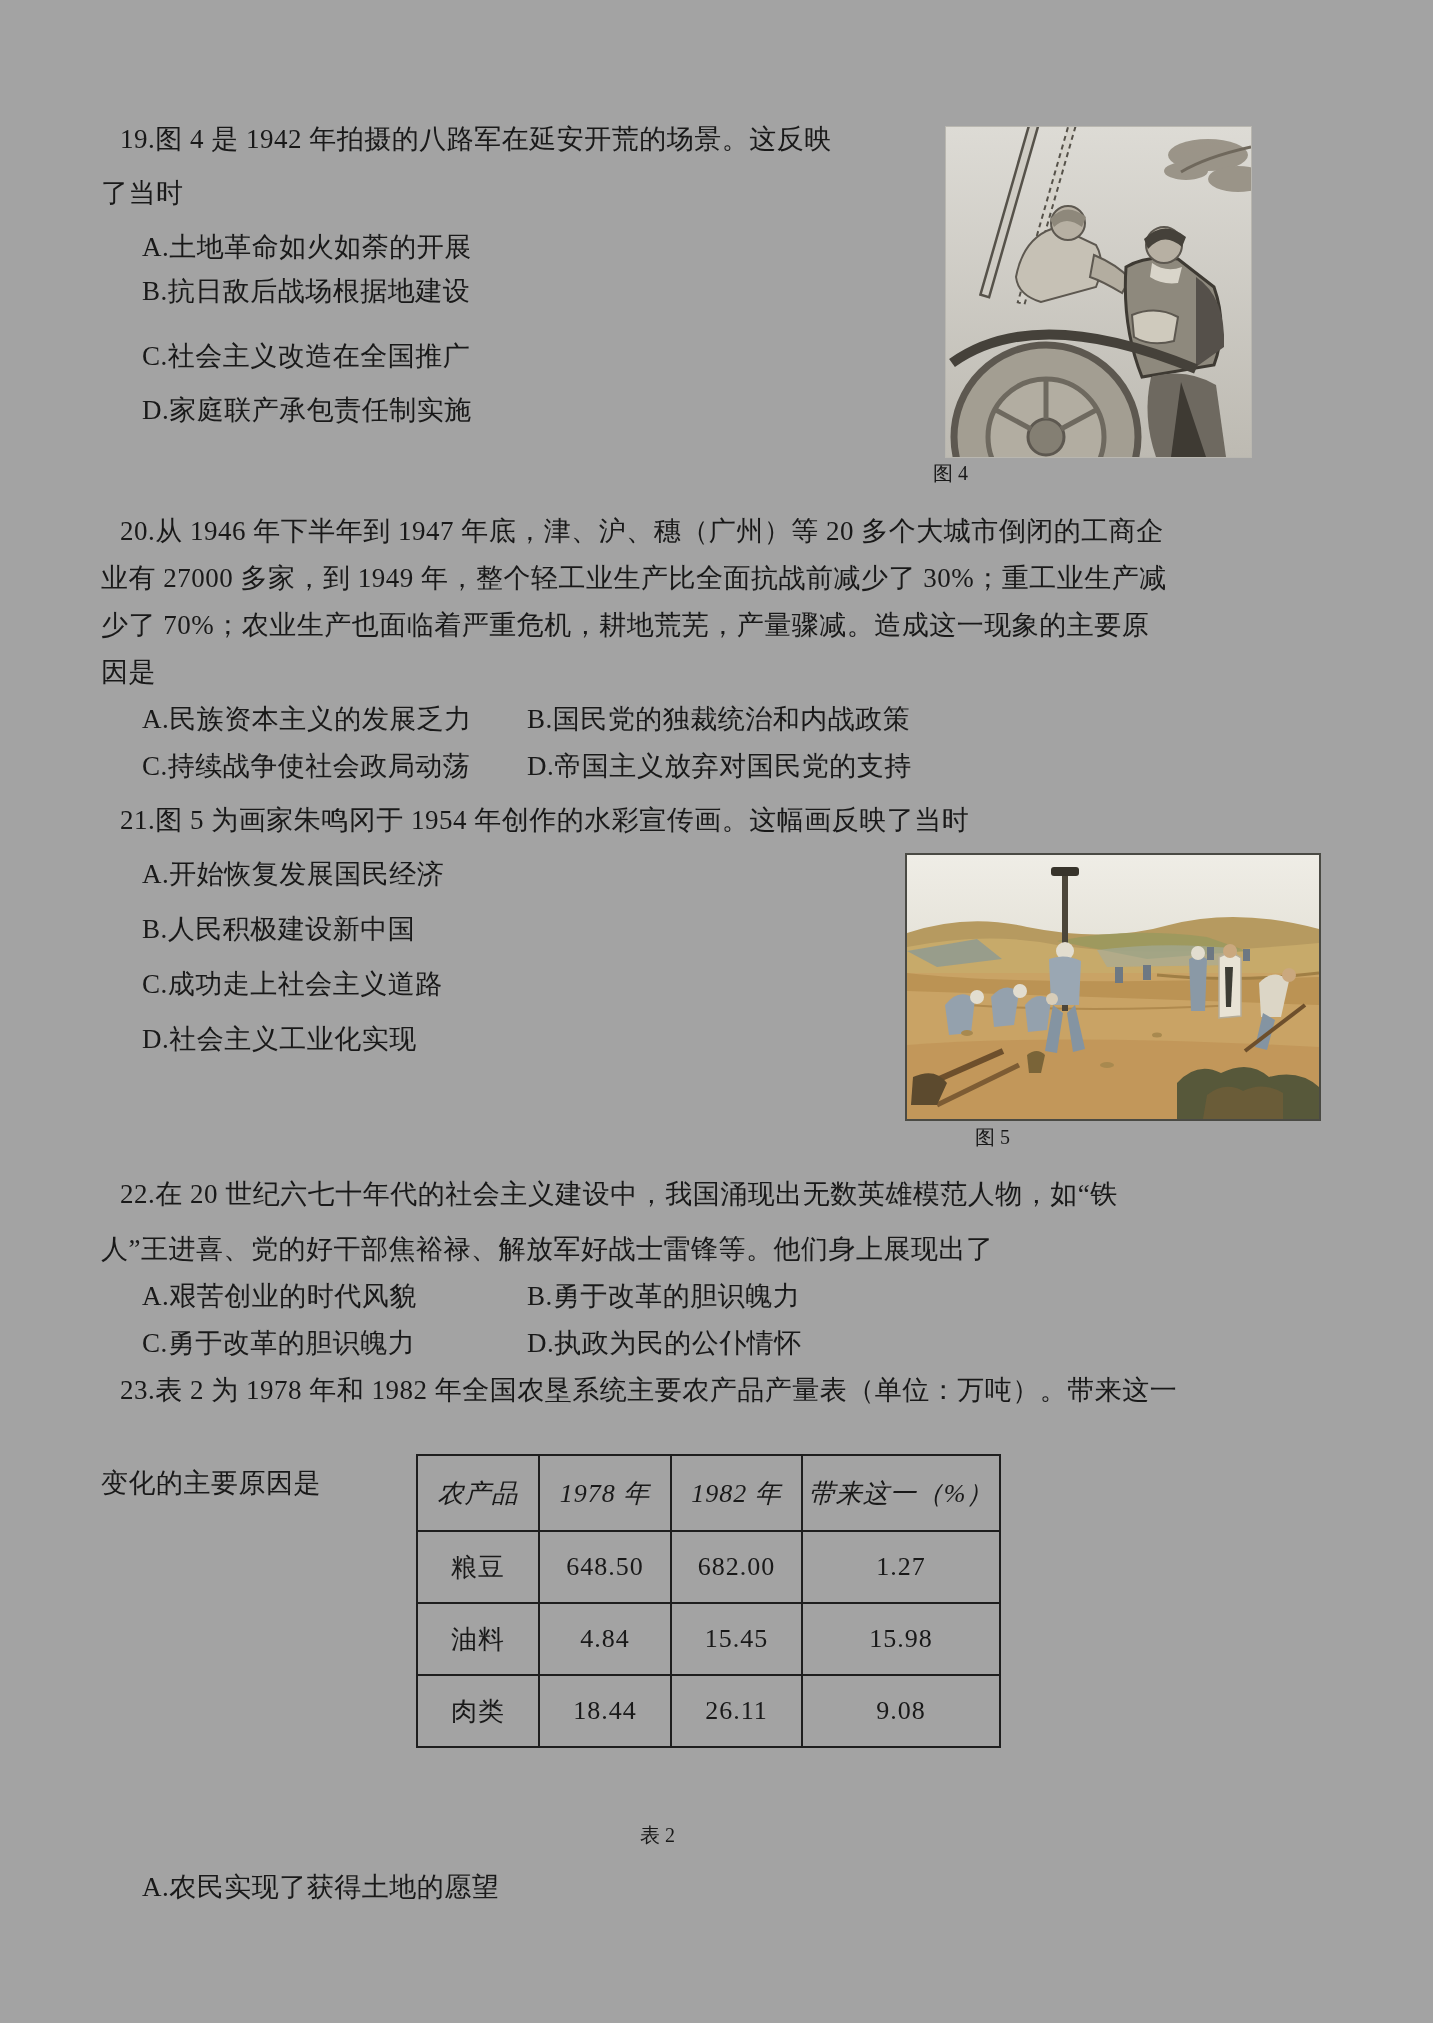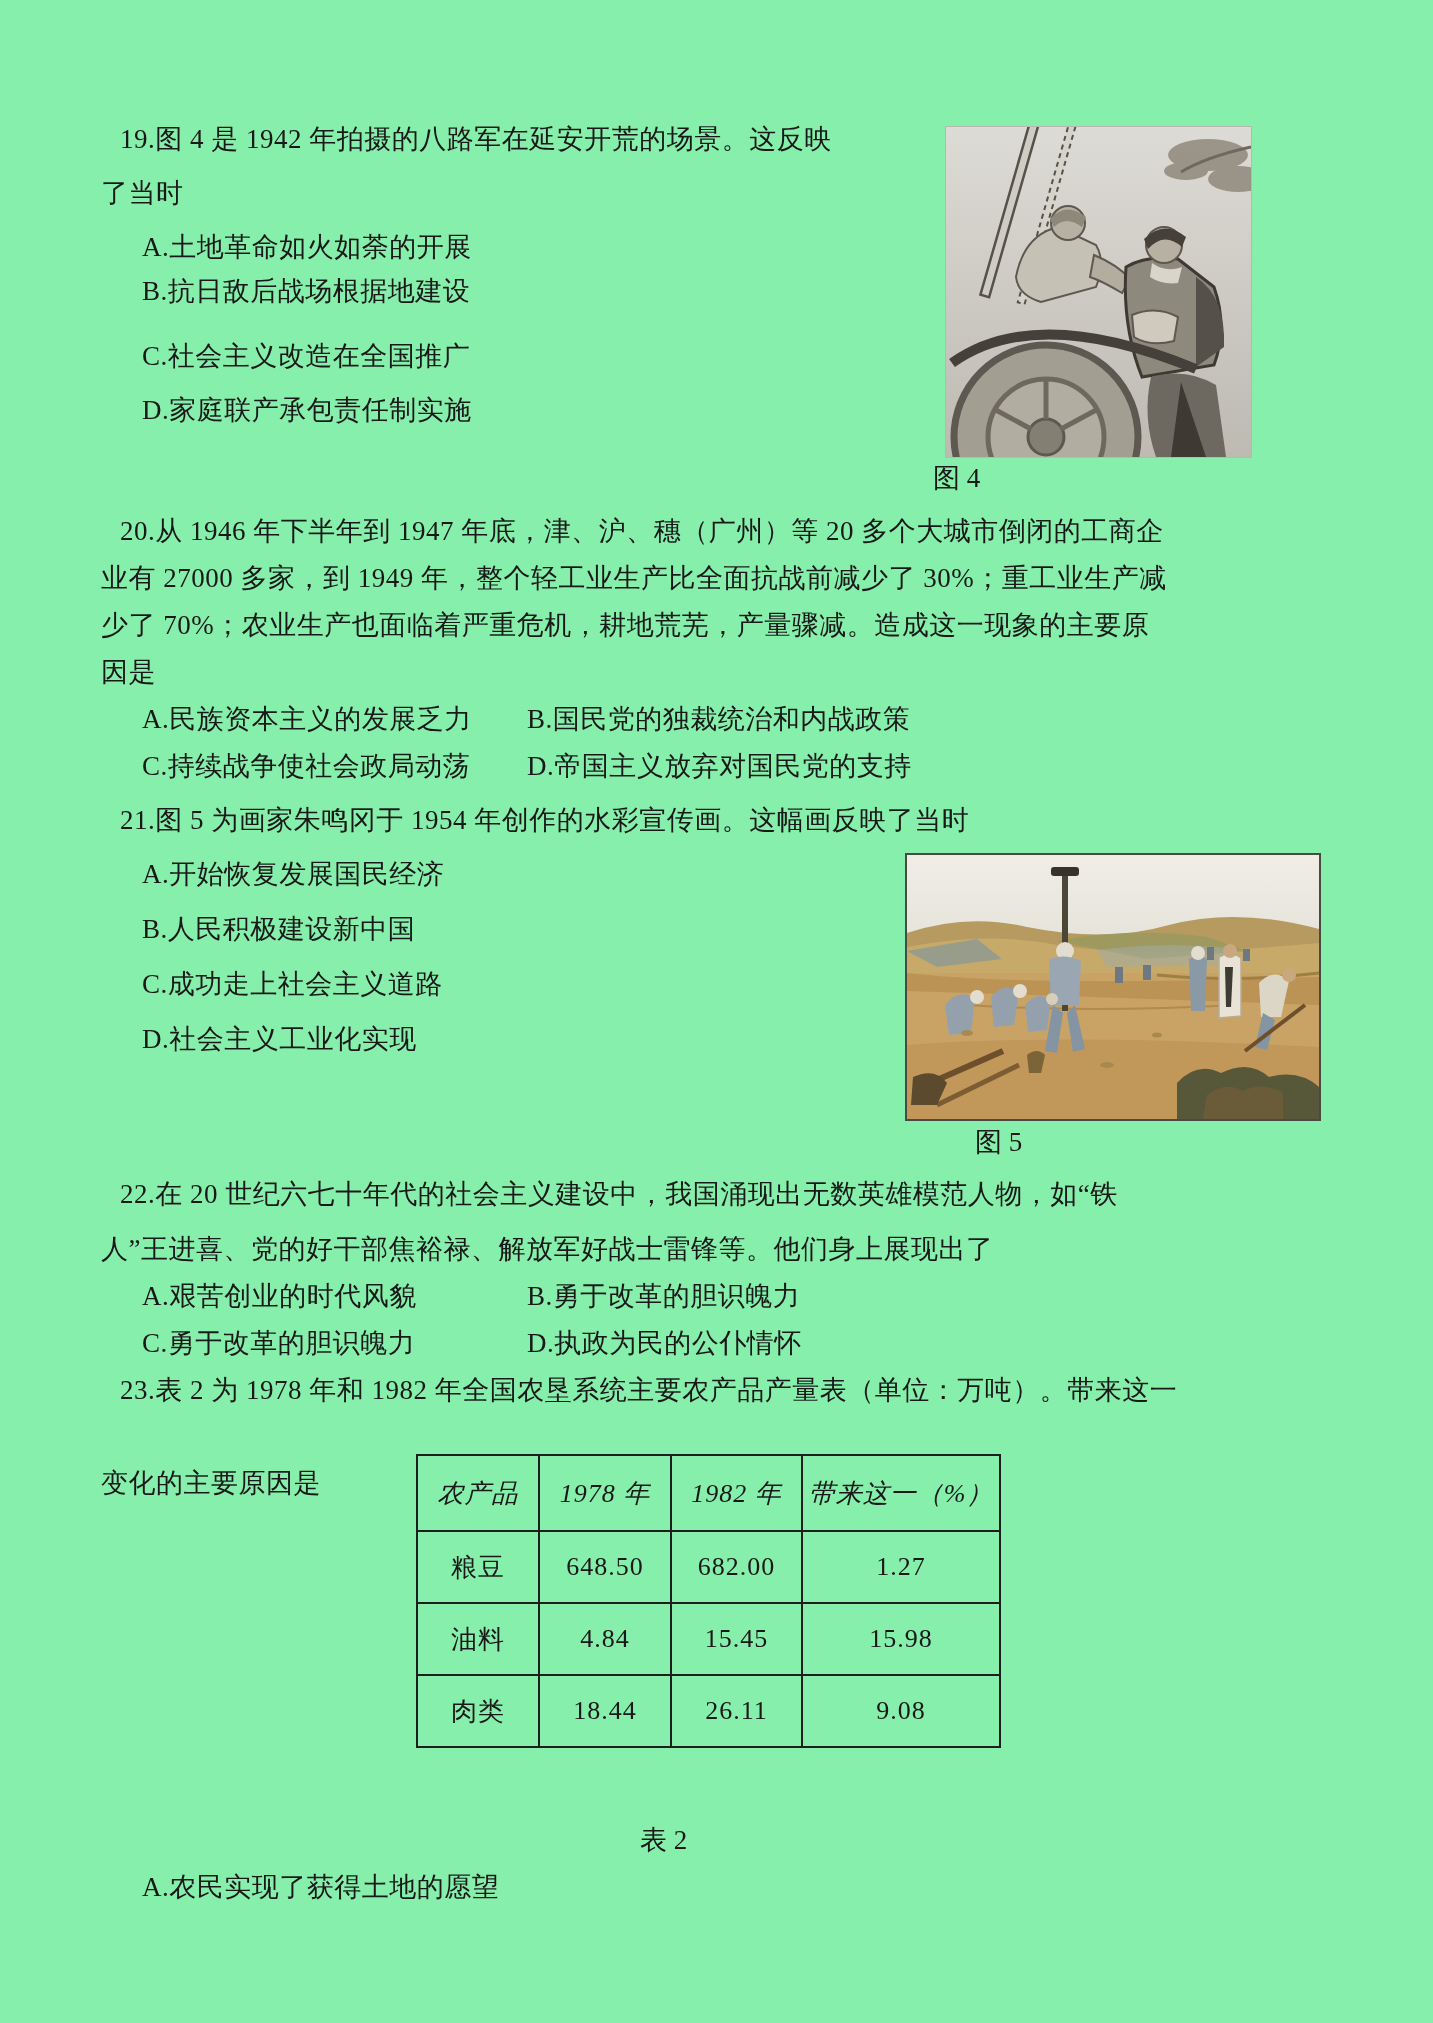--- a/index.html
+++ b/index.html
@@ -1,36 +1,36 @@
 <!DOCTYPE html>
 <html><head>
 <meta charset="utf-8">
 <style>
   html,body{margin:0;padding:0;background:#f2f2f2;}
   .page{
     position:relative;
     width:1433px;height:2023px;
     margin:0 auto;
-    background:#86efac;
+    background:#a3a3a3;
     font-family:"Liberation Serif","DejaVu Serif",serif;
     color:#191919;
     overflow:hidden;
   }
   .ln{
     position:absolute;
     white-space:nowrap;
     font-size:27px;
     line-height:34px;
     letter-spacing:0.5px;
   }
   .fig{position:absolute;}
   .fig svg{display:block;}
   .fig4-frame{border:1px solid #b9b7b0;}
   .fig5-frame{border:2px solid #4a4a44;}
-  .caption{position:absolute;font-size:27px;white-space:nowrap;}
+  .caption{position:absolute;font-size:20px;white-space:nowrap;}
   .qtable{
     position:absolute;
     border-collapse:collapse;
     table-layout:fixed;
   }
   .qtable td{
     border:2px solid #1e1e1e;
     text-align:center;
     vertical-align:middle;
     font-size:26px;

